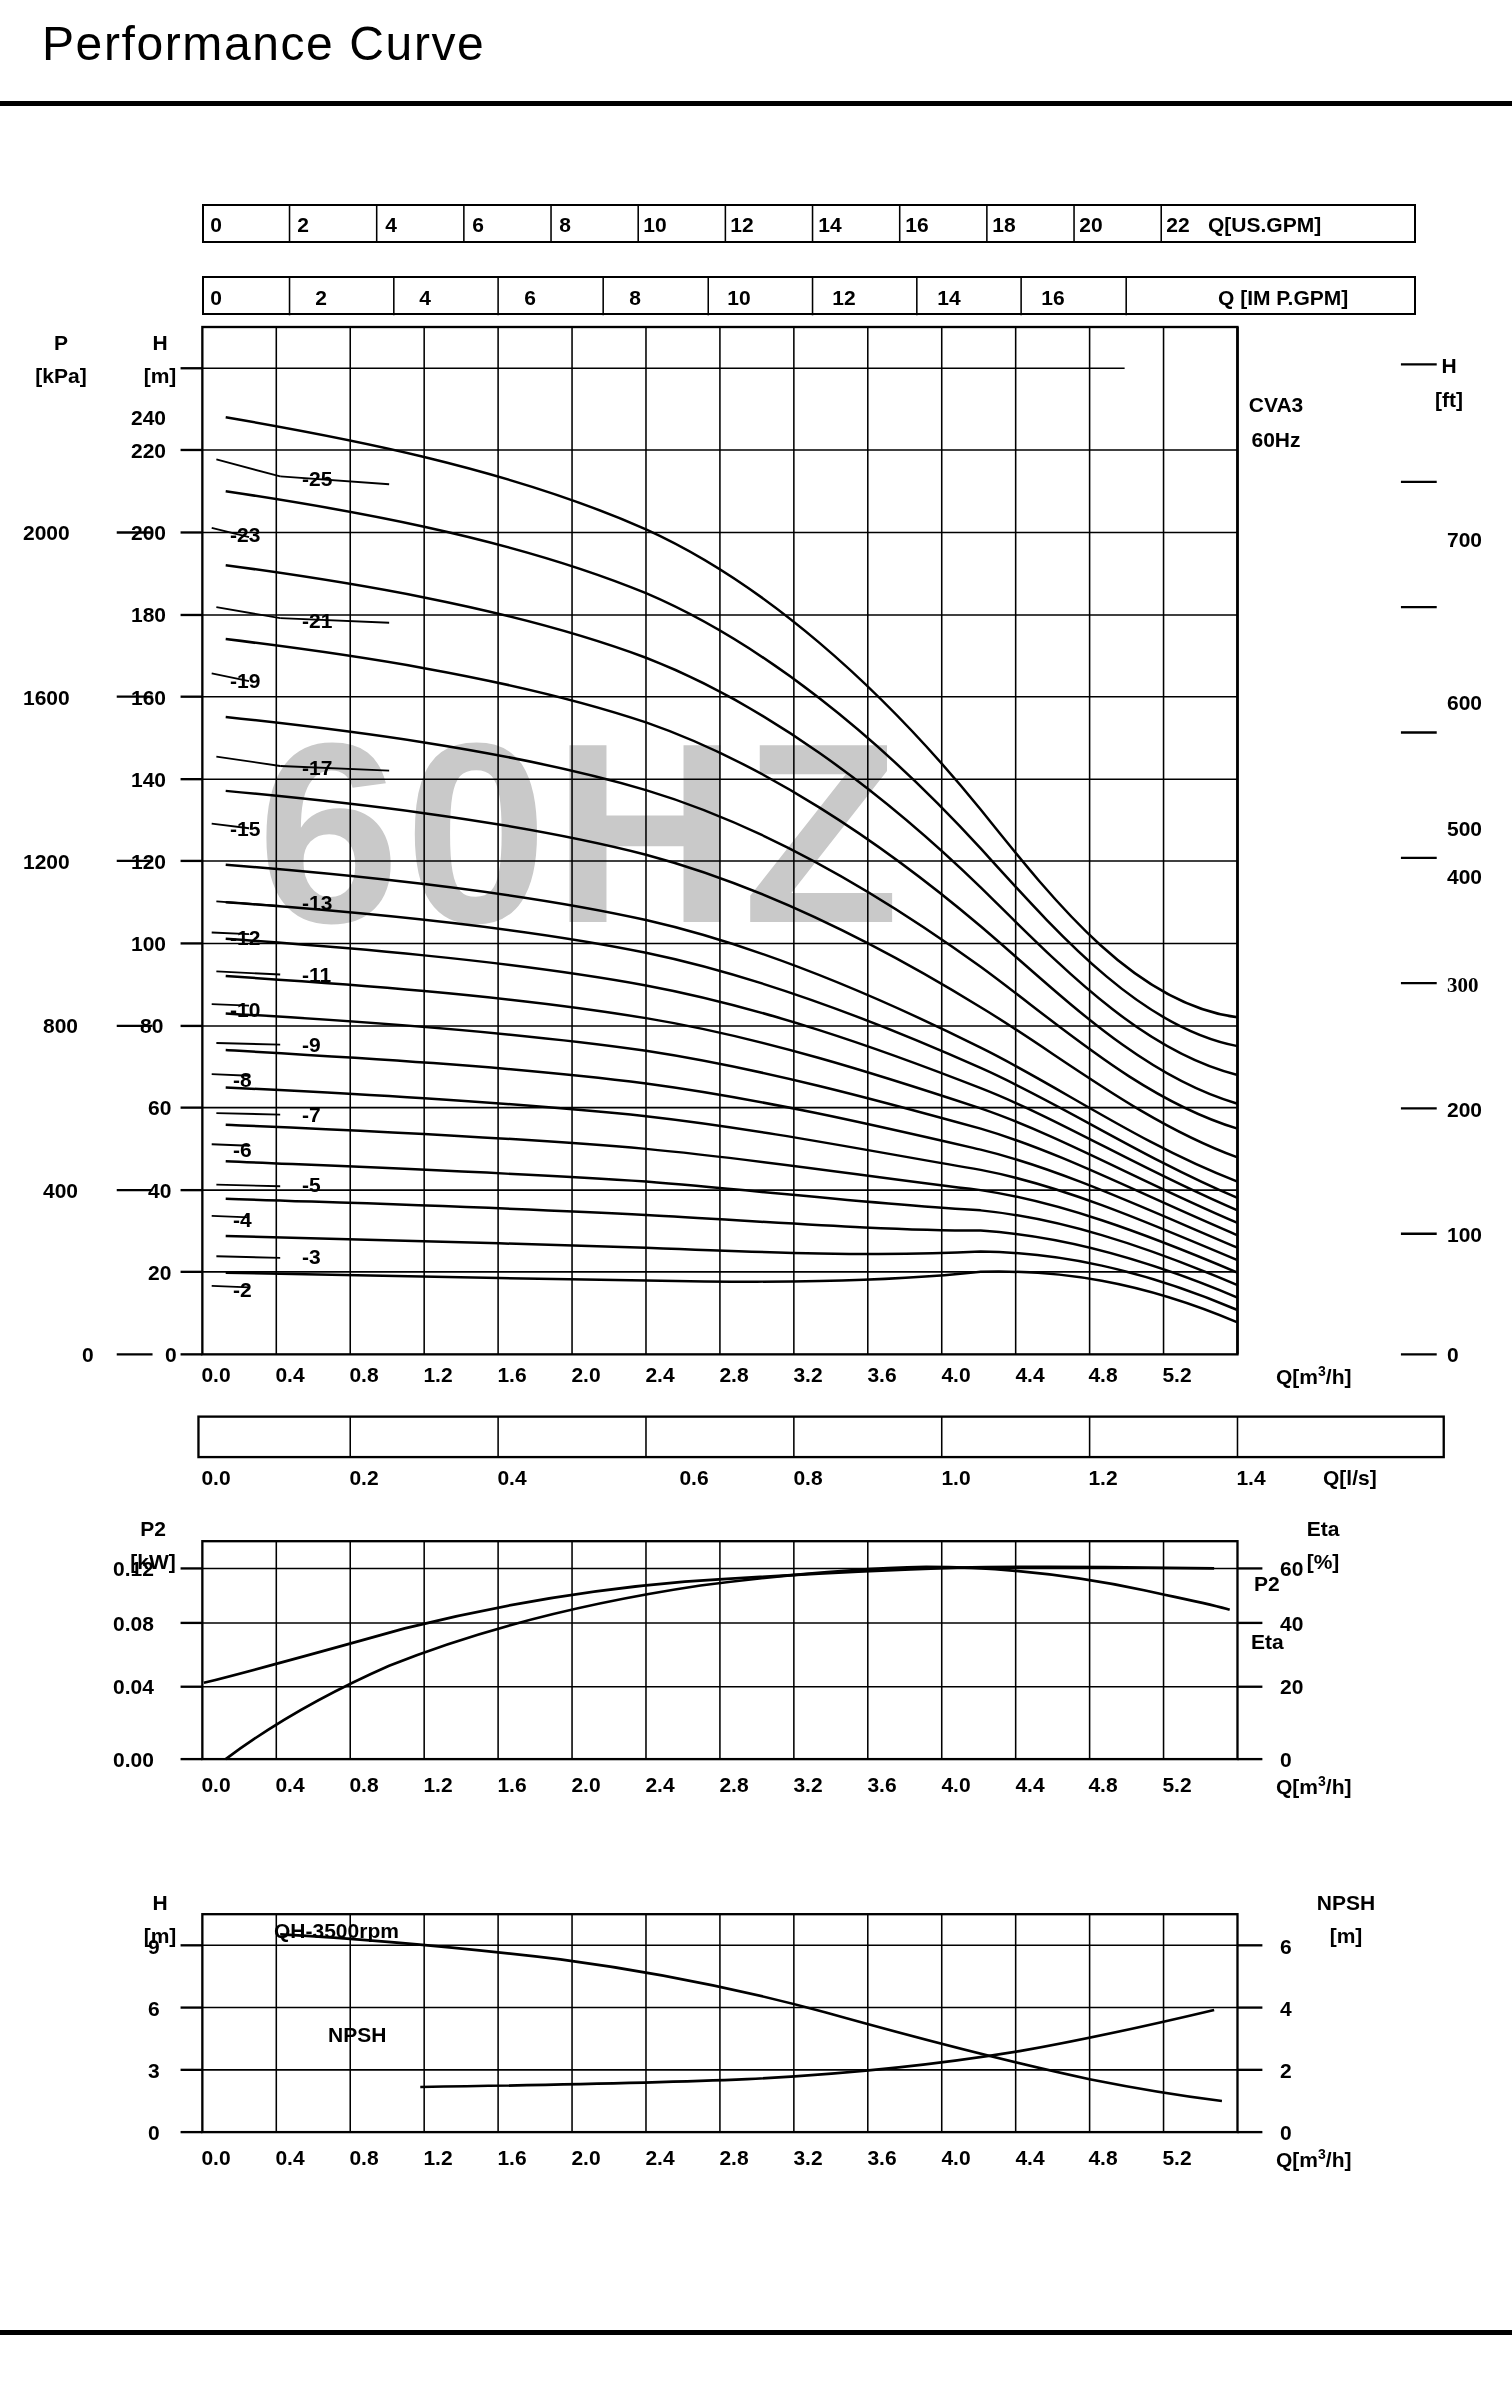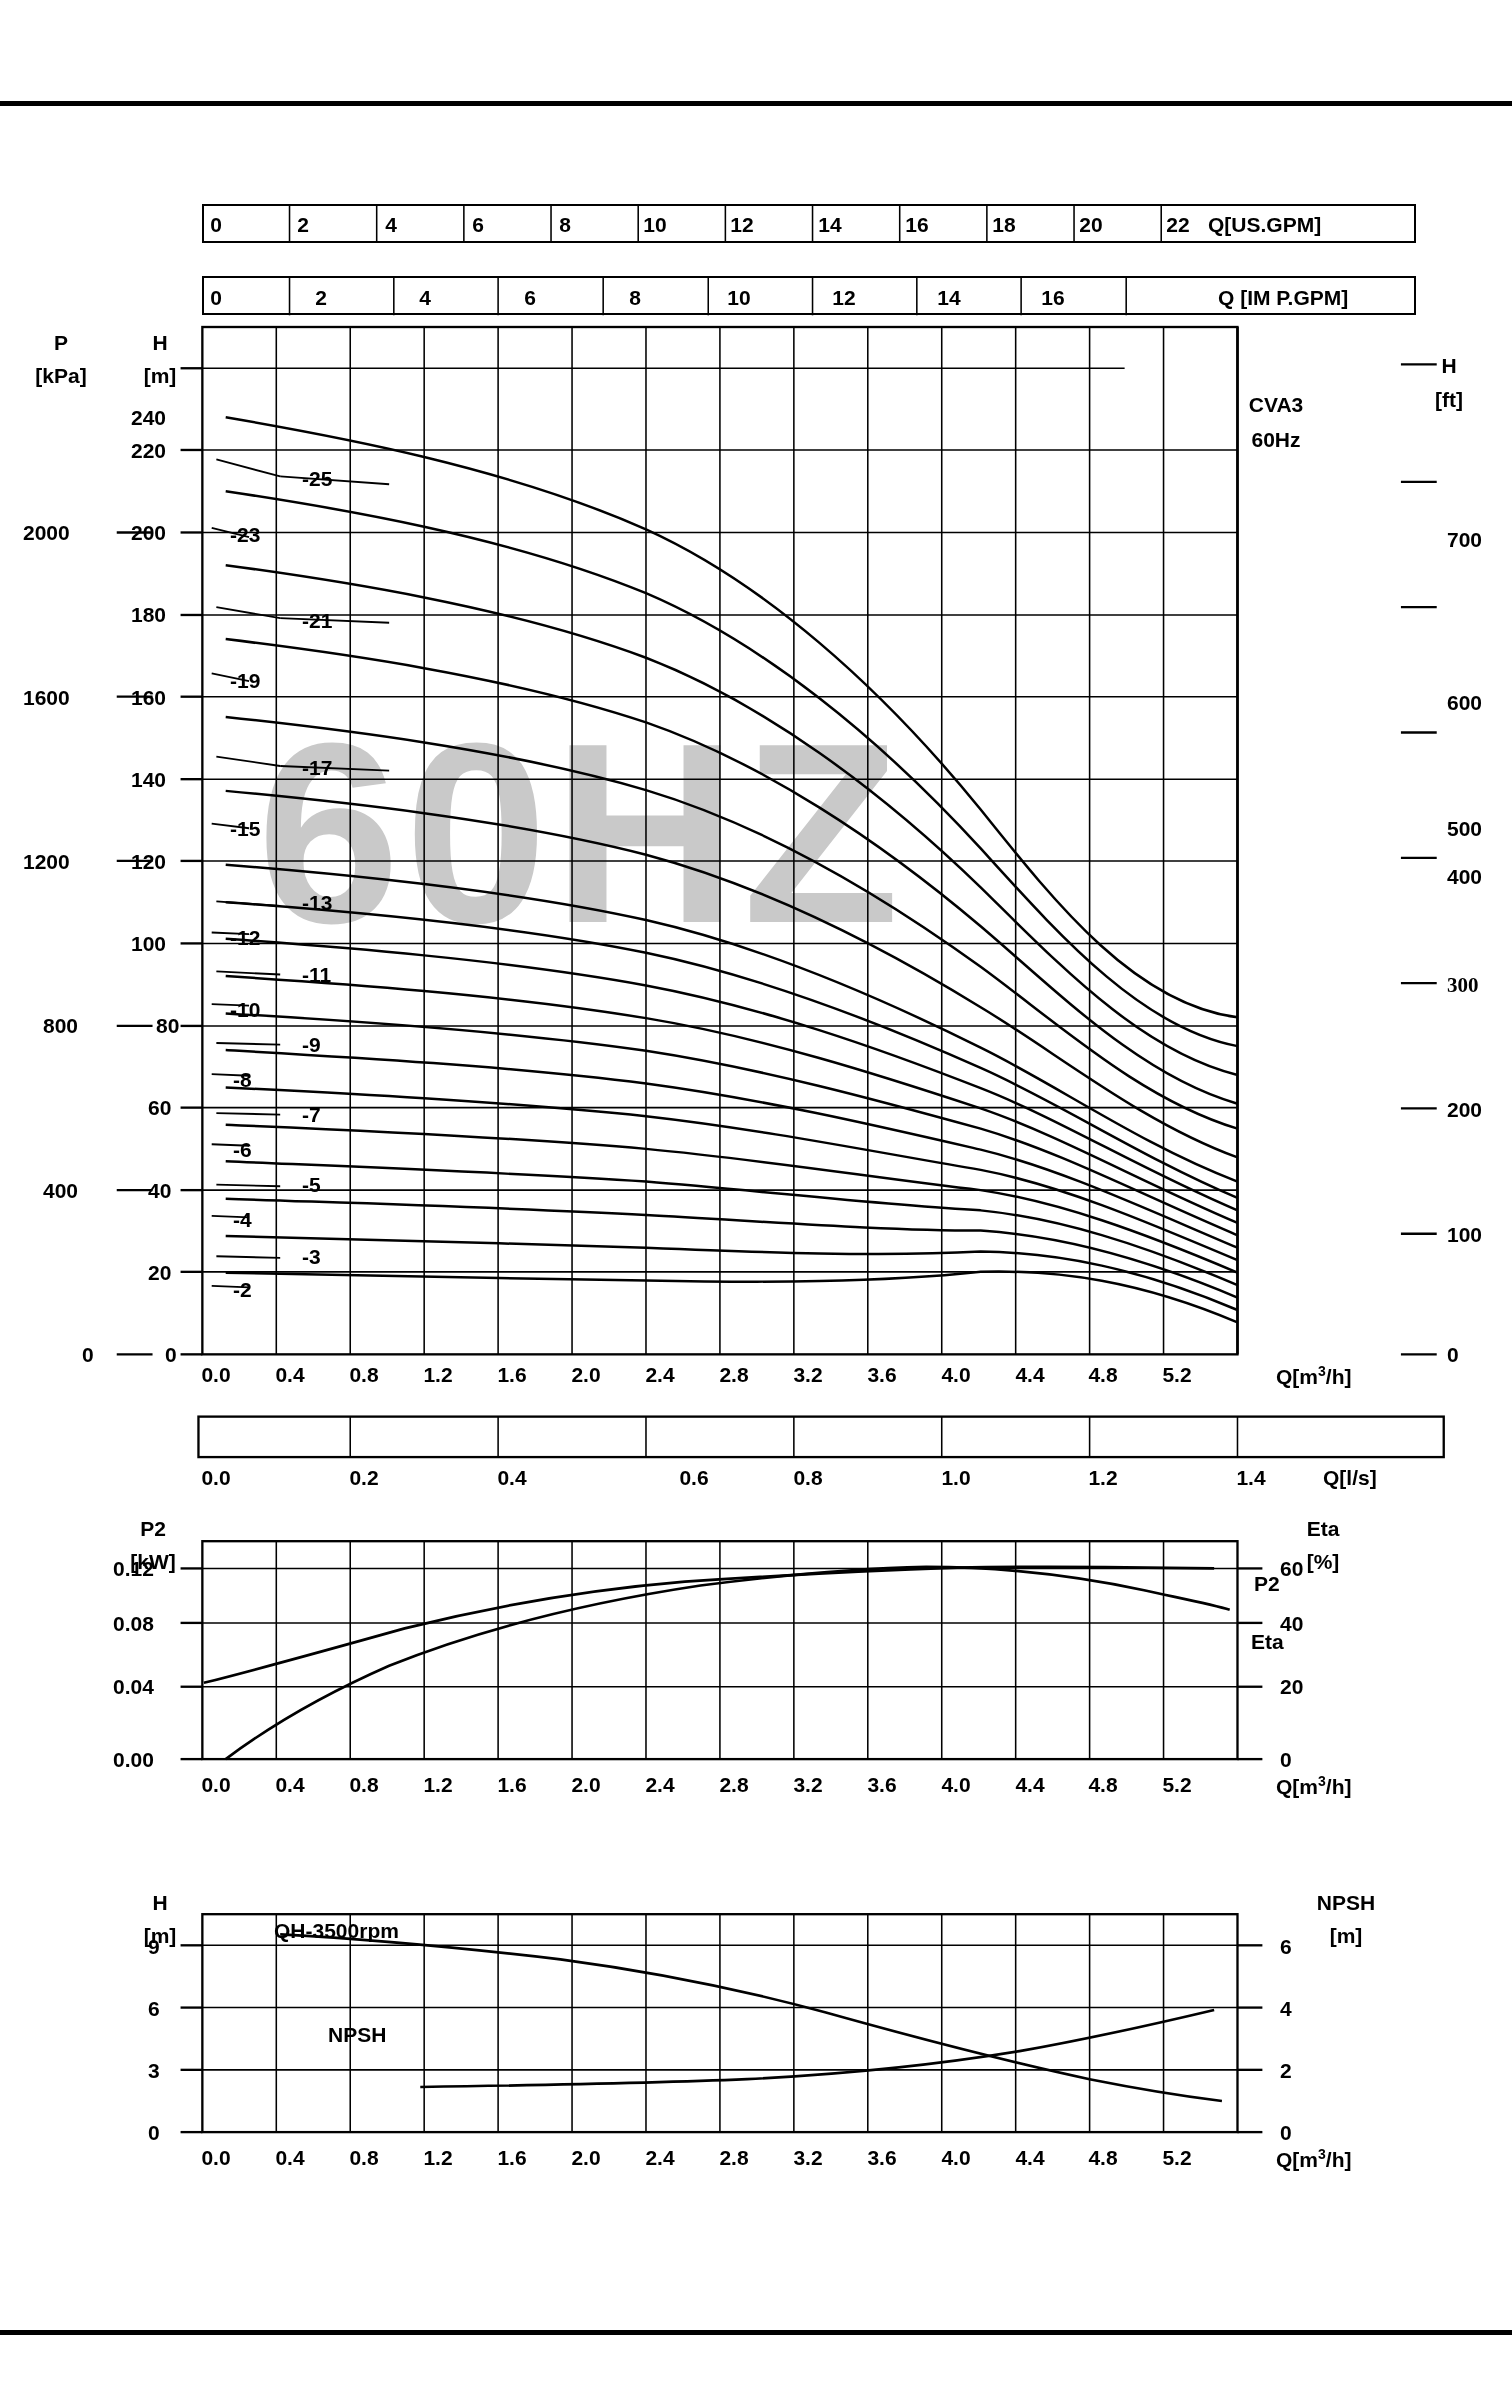--- a/index.html
+++ b/index.html
@@ -21,20 +21,21 @@
   svg{position:absolute;overflow:visible;}
   .curve{fill:none;stroke:#000;stroke-width:3.2;}
   .curve2{fill:none;stroke:#000;stroke-width:3.4;}
   .wm{position:absolute;left:257px;top:685px;font-size:257px;font-weight:700;color:#c9c9c9;letter-spacing:4.7px;font-family:"Liberation Sans",sans-serif;}
 </style>
 </head>
 <body>
 
 <div class="page">
 
+  <div class="title">Performance  Curve</div>
   <div class="rule top"></div>
   <div class="rule bottom"></div>
 
   <div class="wm">60HZ</div>
 
   <div class="frame" style="left:202px;top:204px;width:1214px;height:39px;border-width:2.3px;"></div>
 
   <div class="frame" style="left:202px;top:276px;width:1214px;height:39px;border-width:2.3px;"></div>
 
   <svg width="1513" height="1479" style="left:0;top:0;" viewBox="0 0 1944 1900">
@@ -245,21 +246,21 @@
   <div class="t b" style="left:82px;top:1343px;">0</div>
 
   <div class="t b" style="left:131px;top:398px;margin-top:8px;">240</div>
   <div class="t b" style="left:131px;top:439px;">220</div>
   <div class="t b" style="left:131px;top:521px;">200</div>
   <div class="t b" style="left:131px;top:603px;">180</div>
   <div class="t b" style="left:131px;top:686px;">160</div>
   <div class="t b" style="left:131px;top:768px;">140</div>
   <div class="t b" style="left:131px;top:850px;">120</div>
   <div class="t b" style="left:131px;top:932px;">100</div>
-  <div class="t b" style="left:156px;top:1014px;text-align:center;">80</div>
+  <div class="t b" style="left:140px;top:1014px;text-align:center;">80</div>
   <div class="t b" style="left:148px;top:1096px;">60</div>
   <div class="t b" style="left:148px;top:1179px;">40</div>
   <div class="t b" style="left:148px;top:1261px;">20</div>
   <div class="t b" style="left:165px;top:1343px;">0</div>
 
   <div class="t b mid" style="left:1449px;top:354px;">H</div>
   <div class="t b mid" style="left:1449px;top:388px;">[ft]</div>
   <div class="t b" style="left:1447px;top:528px;text-align:center;">700</div>
   <div class="t b" style="left:1447px;top:691px;">600</div>
   <div class="t b" style="left:1447px;top:817px;">500</div>

